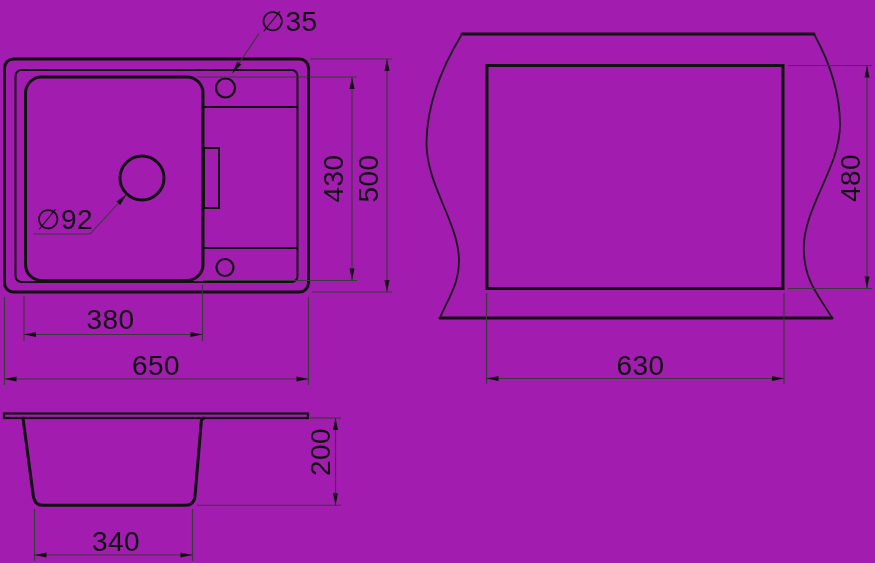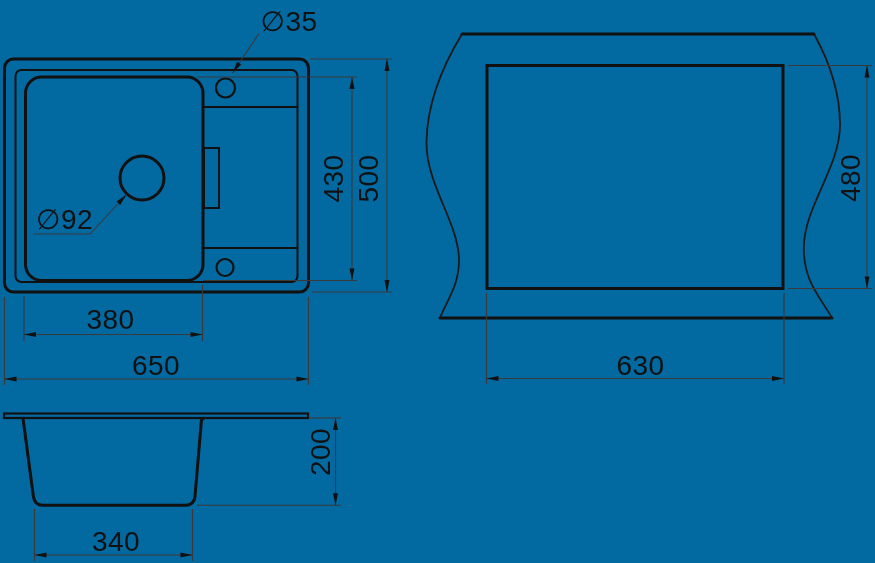--- a/index.html
+++ b/index.html
@@ -1,16 +1,16 @@
 <!DOCTYPE html>
 <html><head>
 <meta charset="utf-8">
 <style>
   html,body{margin:0;padding:0;background:#fff;}
-  .canvas{position:relative;width:875px;height:563px;background:#0369a1;overflow:hidden;}
+  .canvas{position:relative;width:875px;height:563px;background:#a21caf;overflow:hidden;}
   svg{display:block;}
   .thick{stroke:#111;stroke-width:3;fill:none;stroke-linecap:round;}
   .med{stroke:#111;stroke-width:2.2;fill:none;stroke-linecap:round;}
   .rim{stroke:#111;stroke-width:2;fill:none;}
   .wavy{stroke:#1a1a1a;stroke-width:1.8;fill:none;}
   .thin{stroke:#3a3a3a;stroke-width:1.1;fill:none;}
   .dim{font-family:"Liberation Sans", sans-serif;font-size:28px;fill:#111;letter-spacing:0.5px;}
 </style>
 </head>
 <body>

